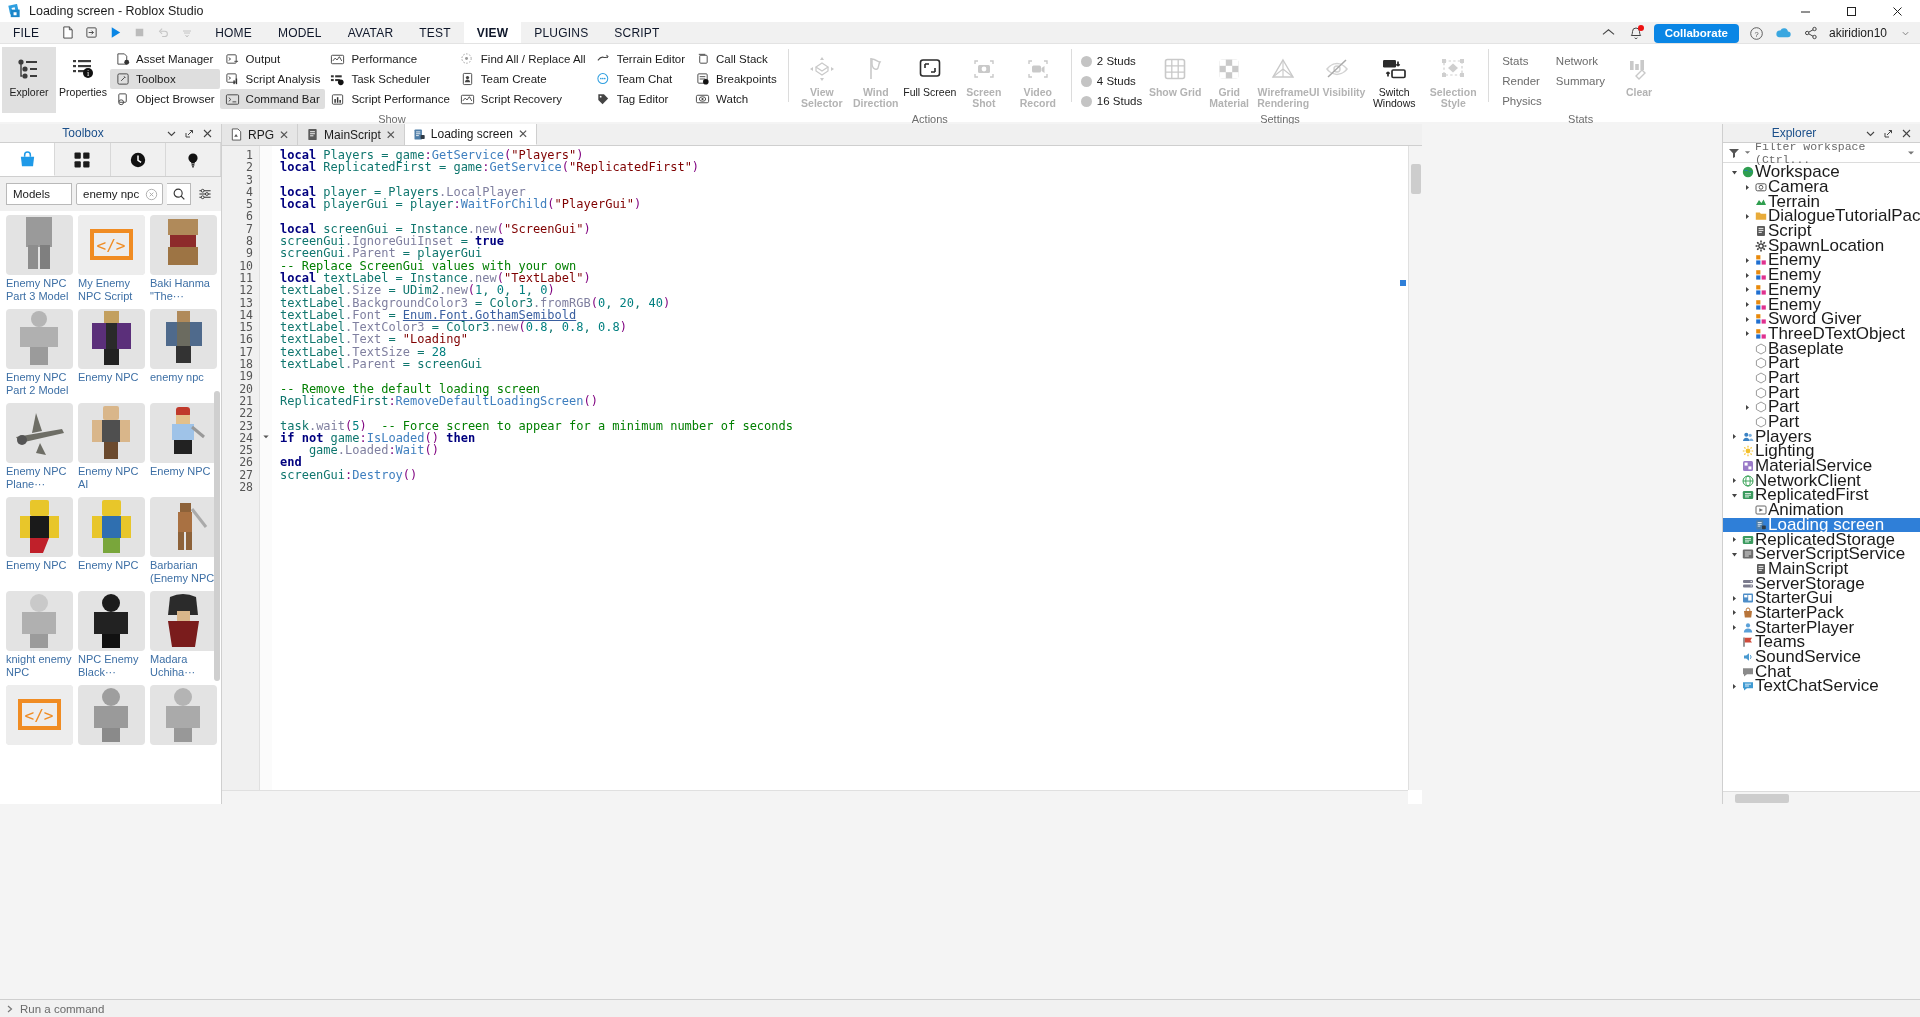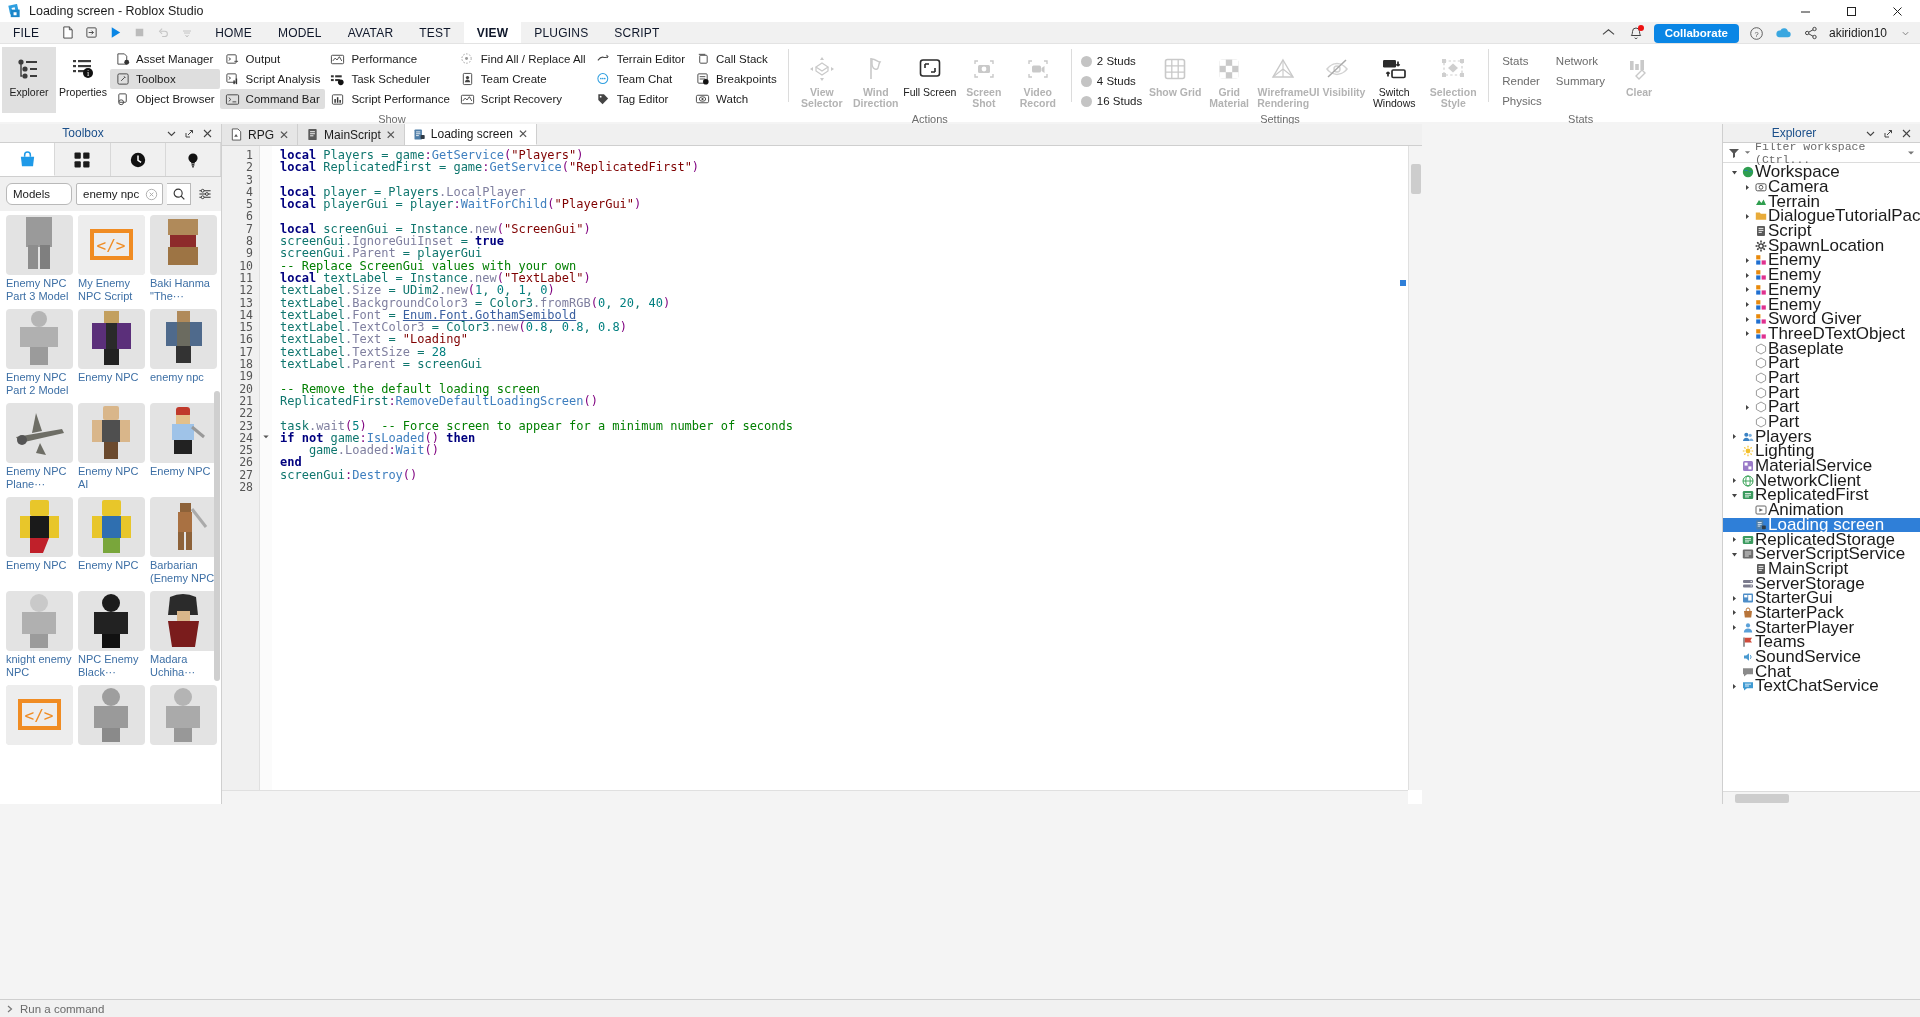--- a/index.html
+++ b/index.html
@@ -91,21 +91,21 @@
     position: absolute; left: 0; top: 124px; width: 222px; height: 680px;
     background: #ffffff; border-right: 1px solid #cfcfcf; display: flex; flex-direction: column;
   }
   .tb-tabs { display: flex; height: 34px; background: #f0f0f0; border-bottom: 1px solid #cfcfcf; }
   .tb-tab { flex: 1; display: flex; align-items: center; justify-content: center; border-right: 1px solid #d8d8d8; }
   .tb-tab.active { background: #ffffff; border-bottom: 1px solid #ffffff; }
   .tb-search-row { display: flex; align-items: center; gap: 4px; padding: 6px 6px; background: #f0f0f0; }
   .tb-select {
     display: flex; align-items: center; justify-content: space-between;
     width: 66px; height: 22px; border: 1px solid #b9b9b9; background: #fff;
-    font-size: 11.5px; padding: 0 4px 0 6px; border-radius: 6px; gap: 40px;
+    font-size: 11.5px; padding: 0 4px 0 6px; border-radius: 0; gap: 40px;
   }
   .tb-input {
     flex: 1; height: 22px; border: 1px solid #b9b9b9; background: #fff; border-radius: 2px;
     display: flex; align-items: center; padding: 0 4px 0 6px; font-size: 11.5px; gap: 3px;
   }
   .tb-input .txt { flex: 1; }
   .tb-iconbtn { width: 24px; height: 22px; border: 1px solid #b9b9b9; background: #fff; border-left: none;
                 display: flex; align-items: center; justify-content: center; }
   .tb-filterbtn { width: 20px; height: 22px; display:flex; align-items:center; justify-content:center; }
   .tb-breadcrumb { font-size: 11.5px; padding: 8px 7px 4px 7px; color: #1b1b1b; }

